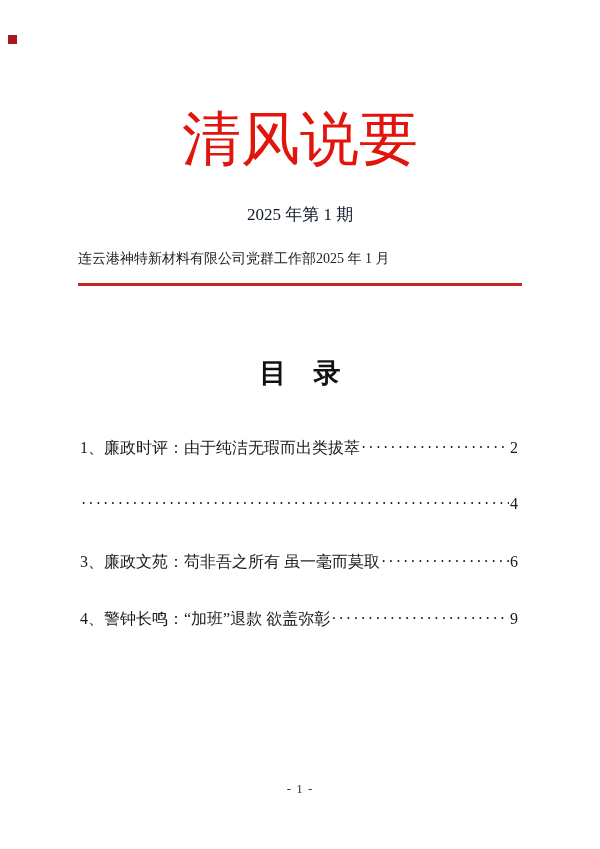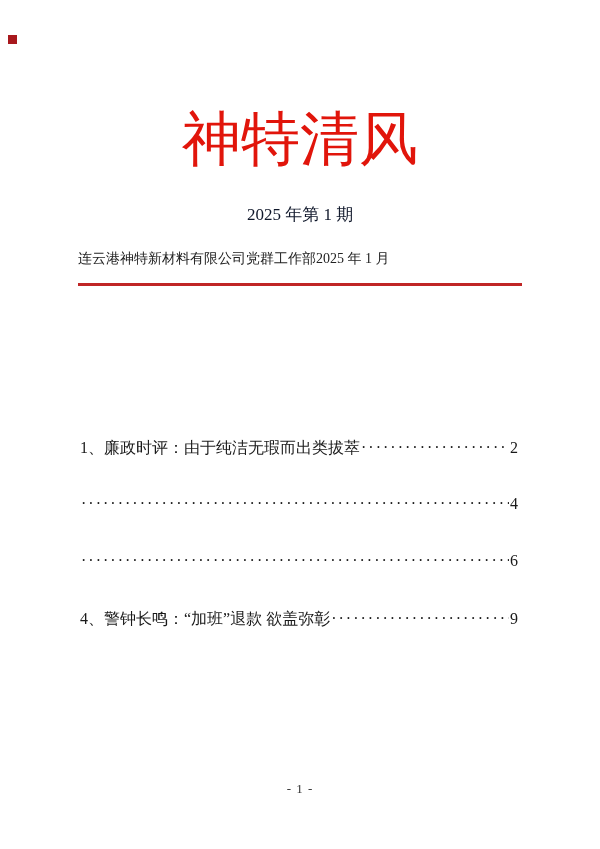--- a/index.html
+++ b/index.html
@@ -90,46 +90,48 @@
     letter-spacing: 1px;
   }
 </style>
 </head>
 <body>
 
 <div class="page">
 
   <div class="corner-mark"></div>
 
-  <div class="masthead-title">神特清风</div>
+  <div class="masthead-title">清风说要</div>
 
   <div class="issue-line">2025 年第 1 期</div>
 
   <div class="masthead-row">
     <span class="masthead-org">连云港神特新材料有限公司党群工作部</span>
     <span class="masthead-date">2025 年 1 月</span>
   </div>
 
   <div class="red-rule"></div>
 
+  <div class="toc-heading">目　录</div>
 
   <div class="toc-list">
 
     <div class="toc-row">
       <span class="toc-label">1、廉政时评：由于纯洁无瑕而出类拔萃</span>
       <span class="toc-leader">····································································································</span>
       <span class="toc-page">2</span>
     </div>
 
     <div class="toc-row">
       <span class="toc-leader">····································································································</span>
       <span class="toc-page">4</span>
     </div>
 
     <div class="toc-row">
+      <span class="toc-label">3、廉政文苑：苟非吾之所有 虽一毫而莫取</span>
       <span class="toc-leader">····································································································</span>
       <span class="toc-page">6</span>
     </div>
 
     <div class="toc-row">
       <span class="toc-label">4、警钟长鸣：“加班”退款 欲盖弥彰</span>
       <span class="toc-leader">····································································································</span>
       <span class="toc-page">9</span>
     </div>
 

